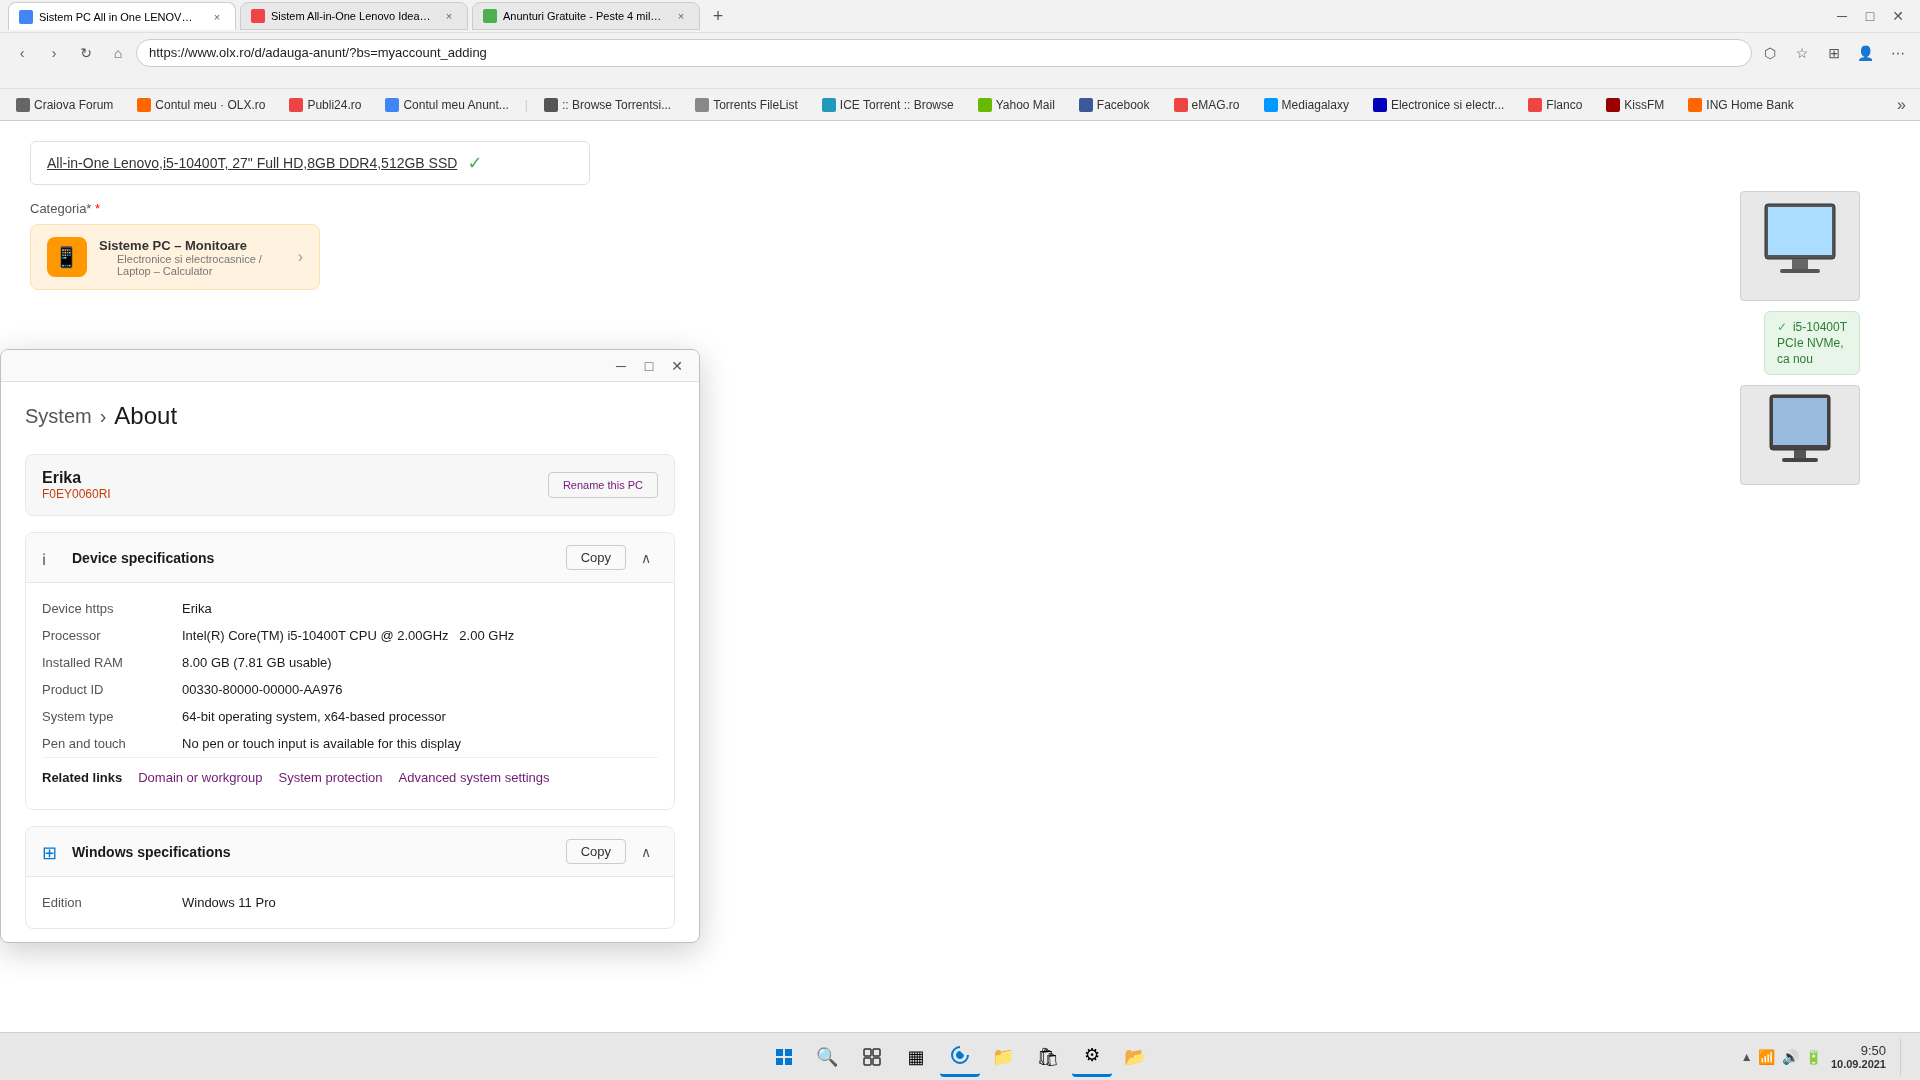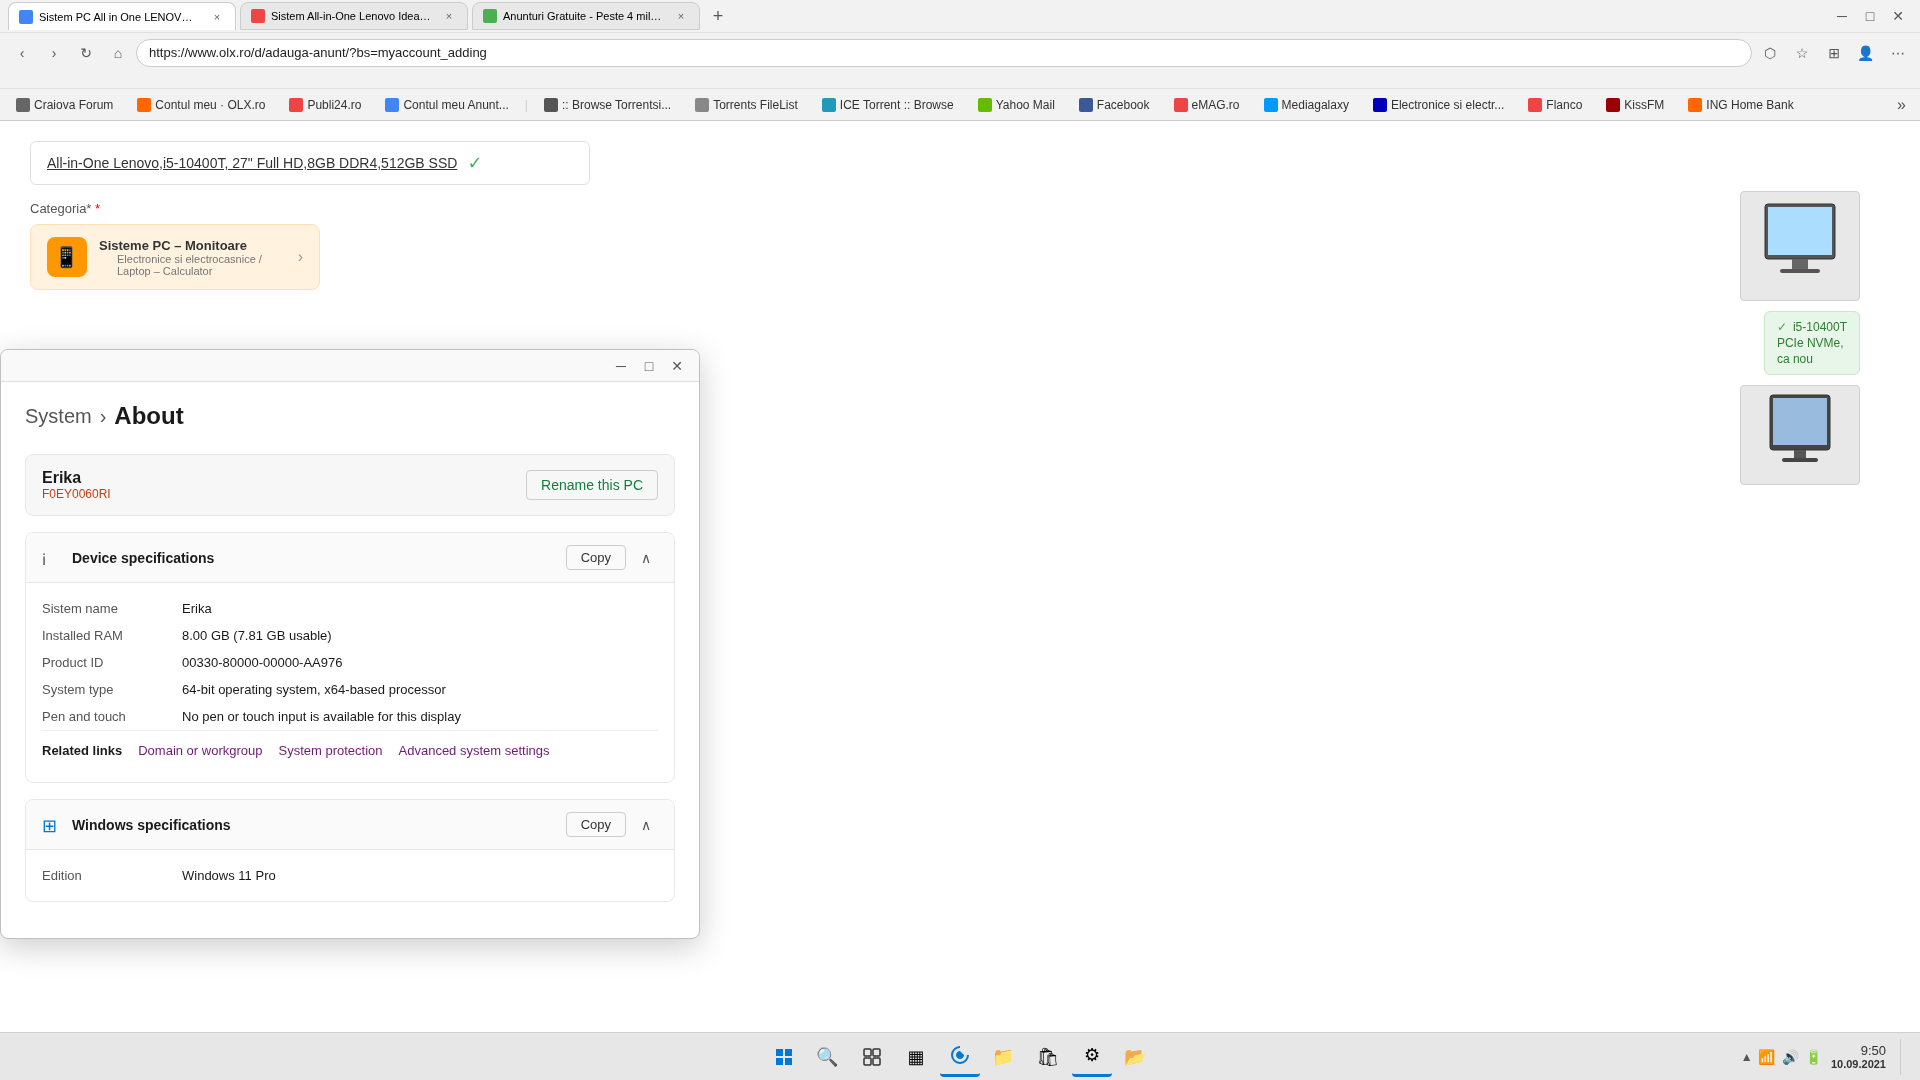--- a/index.html
+++ b/index.html
@@ -43,28 +43,28 @@
     .settings-window { position: absolute; top: 228px; left: 0; width: 700px; background: #fff; border: 1px solid #c0c0c0; box-shadow: 0 8px 32px rgba(0,0,0,0.2); border-radius: 8px; overflow: hidden; z-index: 100; }
     .window-titlebar { height: 32px; background: #f9f9f9; display: flex; align-items: center; justify-content: flex-end; padding: 0 8px; border-bottom: 1px solid #e0e0e0; }
     .win-btn { width: 28px; height: 28px; display: flex; align-items: center; justify-content: center; border-radius: 4px; cursor: pointer; font-size: 14px; color: #555; }
 
     .window-body { padding: 20px 24px; overflow-y: auto; max-height: 560px; }
 
     
     .breadcrumb { display: flex; align-items: center; gap: 8px; margin-bottom: 24px; }
     .breadcrumb-system { font-size: 20px; color: #555; cursor: pointer; }
     .breadcrumb-sep { font-size: 20px; color: #555; }
-    .breadcrumb-about { font-size: 24px; font-weight: 700; color: #1a1a1a; }
+    .breadcrumb-about { font-size: 24px; font-weight: 400; color: #1a1a1a; }
 
     
     .pc-name-card { background: #f7f7f7; border: 1px solid #e8e8e8; border-radius: 8px; padding: 14px 16px; display: flex; align-items: center; justify-content: space-between; margin-bottom: 16px; }
     .pc-name-info { }
     .pc-name { font-size: 16px; font-weight: 600; color: #1a1a1a; }
     .pc-id { font-size: 12px; color: #c2410c; }
-    .rename-btn { background: transparent; border: 1px solid #ccc; border-radius: 4px; padding: 6px 14px; font-size: 14px; cursor: pointer; color: #15803d; }
+    .rename-btn { background: transparent; border: 1px solid #ccc; border-radius: 4px; padding: 6px 14px; font-size: 11px; cursor: pointer; color: #701a75; }
 
     
     .spec-section { border: 1px solid #e8e8e8; border-radius: 8px; margin-bottom: 16px; overflow: hidden; }
     .spec-header { display: flex; align-items: center; justify-content: space-between; padding: 12px 16px; background: #fafafa; border-bottom: 1px solid #e8e8e8; }
     .spec-header-left { display: flex; align-items: center; gap: 10px; }
     .spec-icon { width: 20px; height: 20px; color: #555; font-size: 16px; }
     .spec-title { font-size: 14px; font-weight: 600; color: #1a1a1a; }
     .spec-header-right { display: flex; align-items: center; gap: 8px; }
     .copy-btn { background: transparent; border: 1px solid #ccc; border-radius: 4px; padding: 4px 14px; font-size: 13px; cursor: pointer; color: #333; }
     .collapse-btn { width: 24px; height: 24px; display: flex; align-items: center; justify-content: center; cursor: pointer; color: #555; font-size: 14px; }
@@ -306,24 +306,28 @@
             <span class="spec-title">Device specifications</span>
           </div>
           <div class="spec-header-right">
             <button class="copy-btn">Copy</button>
             <div class="collapse-btn">∧</div>
           </div>
         </div>
         <div class="spec-body">
 
           <div class="spec-row">
-            <span class="spec-label">Sistem name</span>
+            <span class="spec-label">Device https</span>
             <span class="spec-value">Erika</span>
           </div>
 
+          <div class="spec-row">
+            <span class="spec-label">Processor</span>
+            <span class="spec-value">Intel(R) Core(TM) i5-10400T CPU @ 2.00GHz &nbsp; 2.00 GHz</span>
+          </div>
 
           <div class="spec-row">
             <span class="spec-label">Installed RAM</span>
             <span class="spec-value">8.00 GB (7.81 GB usable)</span>
           </div>
 
 
           <div class="spec-row">
             <span class="spec-label">Product ID</span>
             <span class="spec-value">00330-80000-00000-AA976</span>

